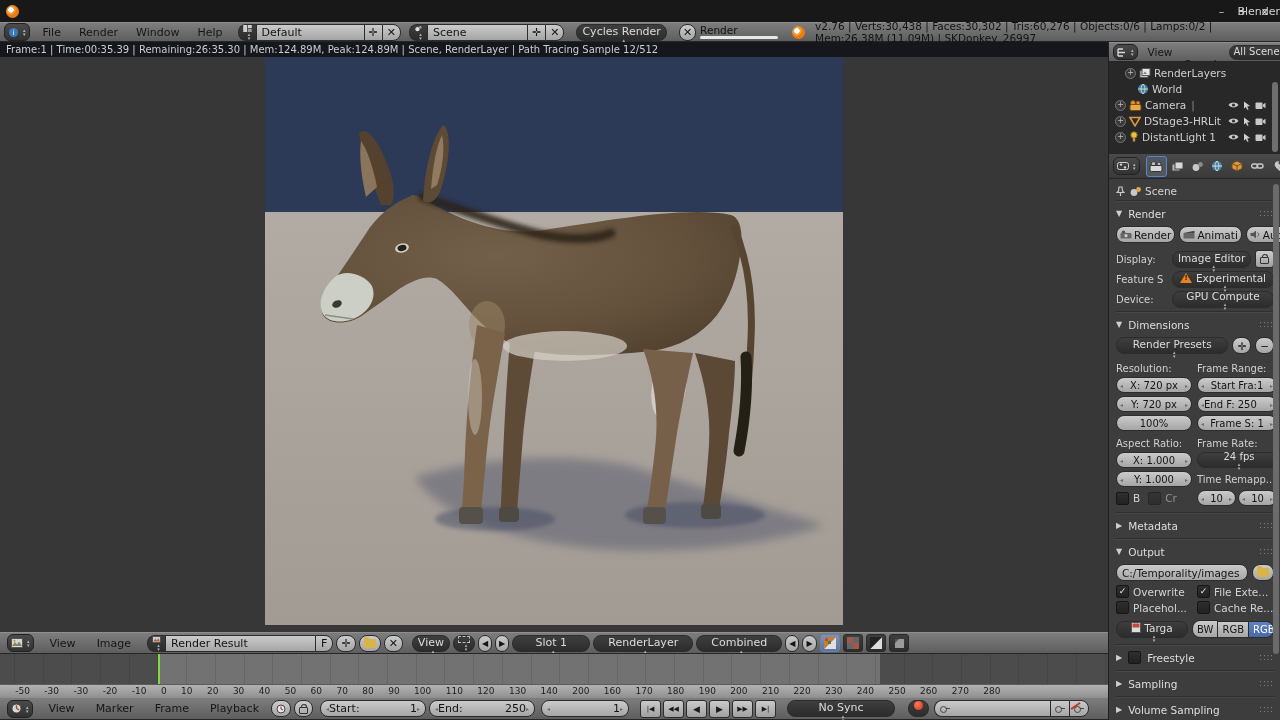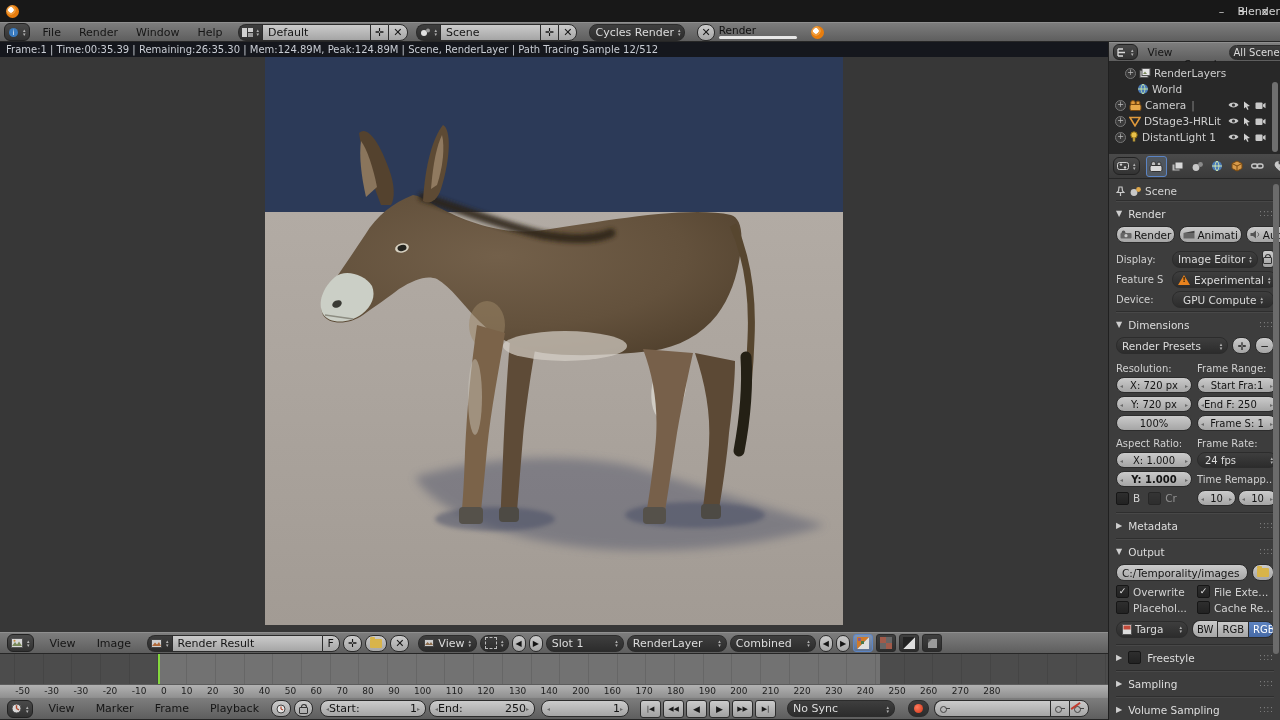--- a/index.html
+++ b/index.html
@@ -5,21 +5,21 @@
   html,body{margin:0;padding:0;}
   body{width:1280px;height:720px;position:relative;overflow:hidden;
        background:#393939;font-family:"DejaVu Sans","Liberation Sans",sans-serif;
        font-size:11px;-webkit-font-smoothing:antialiased;}
   
   .row{display:flex;align-items:center;}
   .menu-item{padding:0 9px;color:#151515;cursor:default;}
   .w{display:inline-flex;align-items:center;height:17px;box-sizing:border-box;
      border:1px solid #2c2c2c;padding:0 5px;white-space:nowrap;}
   .light{background:linear-gradient(#cbcbcb,#a5a5a5);color:#141414;}
-  .dark{background:linear-gradient(#3e3e3e,#2c2c2c);color:#dcdcdc;}
+  .dark{background:linear-gradient(#3e3e3e,#2c2c2c);color:#dcdcdc;flex-direction:column;}
   .solo{border-radius:8px;}
   .first{border-radius:8px 0 0 8px;border-right:none;}
   .mid{border-radius:0;border-right:none;}
   .last{border-radius:0 8px 8px 0;}
   .updn{display:inline-flex;flex-direction:column;justify-content:center;
         font-size:5px;line-height:4px;margin-left:4px;opacity:.75;}
   .tiny-arrows{font-size:6px;opacity:.45;}
   .grow{flex:1;}
   .cb{width:11px;height:11px;border-radius:2px;background:linear-gradient(#2e2e2e,#222);
       border:1px solid #161616;display:inline-flex;align-items:center;justify-content:center;
@@ -184,20 +184,21 @@
       </span>
   </span>
 
   <span class="w light solo" style="margin-left:12px;padding:0 3px;">✕</span>
   <span class="progress-wrap">
     <span class="progress-label">Render</span>
     <span class="progress-bar"></span>
   </span>
 
   <span class="blogo" style="margin-left:14px;"></span>
+  <span class="stats">v2.76 | Verts:30,438 | Faces:30,302 | Tris:60,276 | Objects:0/6 | Lamps:0/2 | Mem:26.38M (11.09M) | SKDonkey_26997</span>
 </div>
 
 <div class="render-status">Frame:1 | Time:00:35.39 | Remaining:26:35.30 | Mem:124.89M, Peak:124.89M | Scene, RenderLayer | Path Tracing Sample 12/512</div>
 
 <div class="canvas">
   <div class="render-image">
     <svg width="578" height="568" viewBox="0 0 578 568">
       <defs>
         <radialGradient id="gBody" cx="42%" cy="38%" r="75%">
           <stop offset="0" stop-color="#73604a"></stop>
@@ -801,21 +802,21 @@
           </span>
         <span class="gf dark">
             <span class="grow" style="text-align:left;padding-left:4px;">24 fps</span>
             <span class="updn">
               <span>▴</span>
               <span>▾</span>
             </span>
           </span>
         <span class="gf light">
             <span class="tiny-arrows">◂</span>
-            <span class="grow" style="text-align:center;font-weight:bold;">Y:   1.000</span>
+            <span class="grow" style="text-align:center;">Y:   1.000</span>
             <span class="tiny-arrows">▸</span>
           </span>
         <span class="collabel" style="margin-top:0;">Time Remapp...</span>
         <span class="row" style="gap:8px;">
           <span class="row">
               <span class="cb off">✓</span>
               <span>B</span>
             </span>
           <span class="row" style="opacity:.55;">
               <span class="cb off">✓</span>

